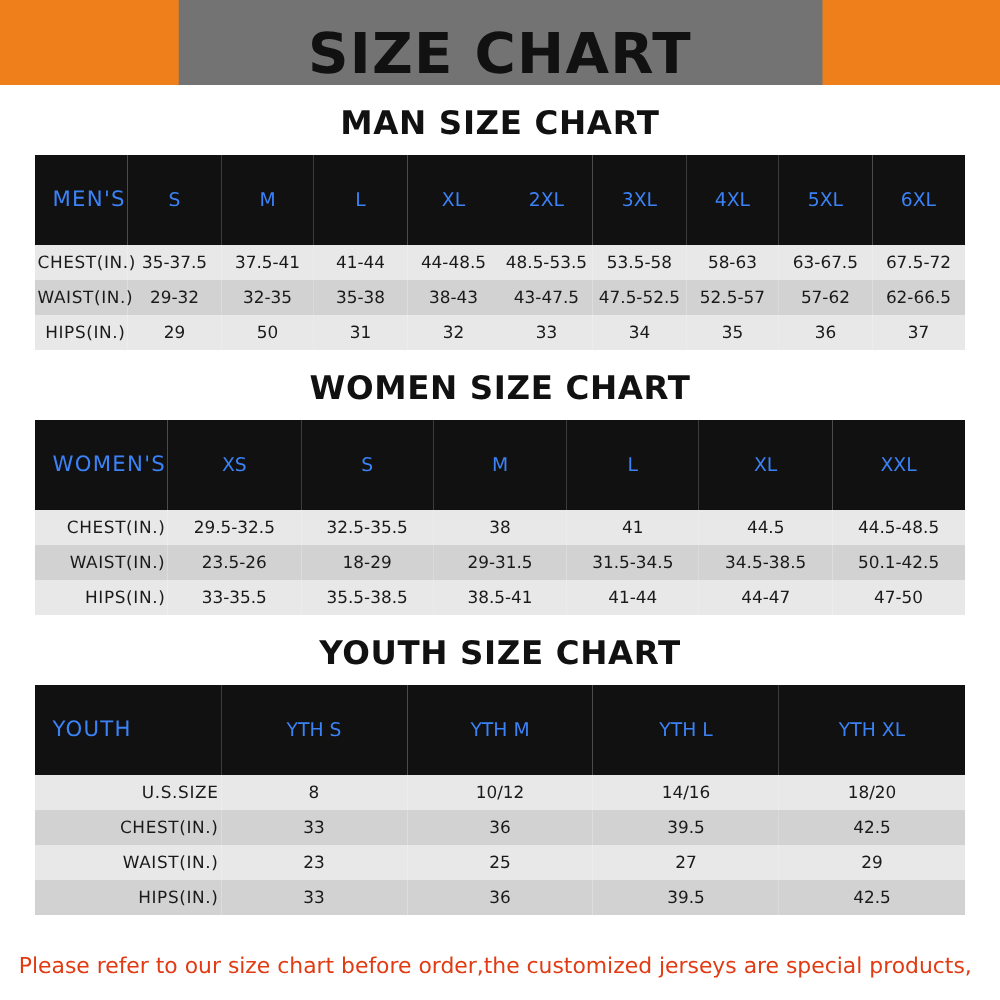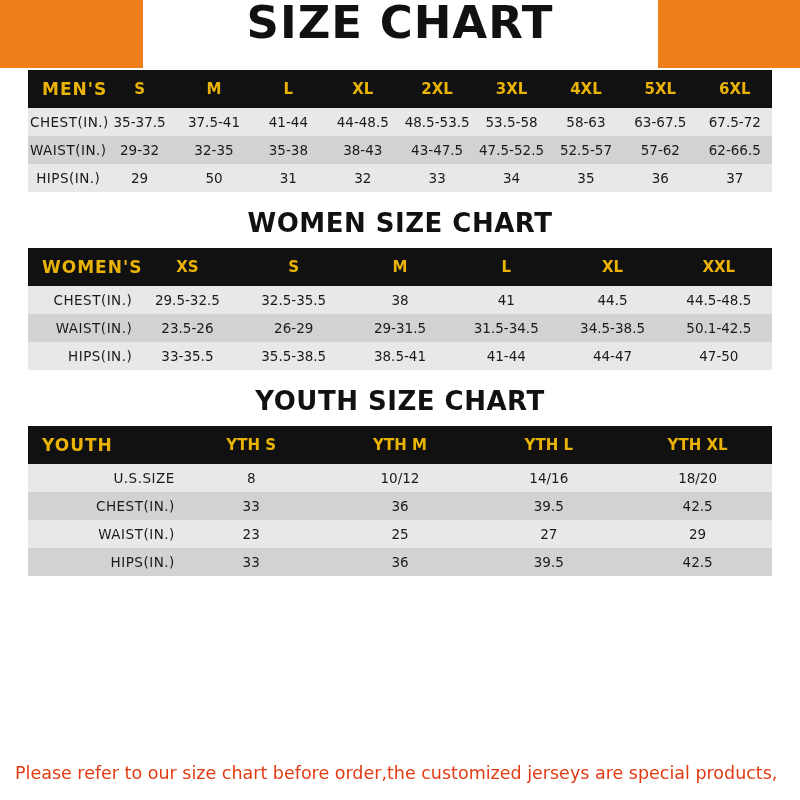--- a/index.html
+++ b/index.html
@@ -26,23 +26,23 @@
     height: 68px;
     background: #ef7f1a;
     display: flex;
     align-items: center;
     justify-content: center;
     box-sizing: border-box;
   }
   .banner-inner {
     width: 515px;
     height: 68px;
-    background: #ffffff;
+    background: #737373;
     display: flex;
-    align-items: flex-start;
+    align-items: flex-end;
     justify-content: center;
   }
   .banner-title {
     font-family: "DejaVu Sans", sans-serif;
     font-weight: bold;
     font-size: 45px;
     letter-spacing: 1px;
     color: #111111;
     line-height: 1;
     padding-bottom: 3px;
@@ -68,24 +68,24 @@
   table.size-table th,
   table.size-table td {
     text-align: center;
     font-size: 13.5px;
     color: #1a1a1a;
     padding: 6px 2px;
     font-weight: normal;
   }
   table.size-table thead th {
     background: #111111;
-    color: #eab308;
-    font-weight: bold;
+    color: #3b82f6;
+    font-weight: normal;
     font-size: 15px;
-    padding: 9px 2px;
+    padding: 26px 2px;
   }
   table.size-table thead th.corner {
     text-align: left;
     padding-left: 14px;
     letter-spacing: 1px;
     font-size: 17px;
   }
   table.size-table tbody tr.odd td {
     background: #e8e8e8;
   }
@@ -121,20 +121,21 @@
 
 <div class="page">
 
   <div class="banner">
     <div class="banner-inner">
       <div class="banner-title">SIZE CHART</div>
     </div>
   </div>
 
   <div class="section men-wrap">
+    <div class="section-title">MAN SIZE CHART</div>
     <table class="size-table">
       <thead>
         <tr>
           <th class="corner">MEN'S</th>
           <th>S</th>
           <th>M</th>
           <th>L</th>
           <th>XL</th>
           <th>2XL</th>
           <th>3XL</th>
@@ -204,21 +205,21 @@
           <td>29.5-32.5</td>
           <td>32.5-35.5</td>
           <td>38</td>
           <td>41</td>
           <td>44.5</td>
           <td>44.5-48.5</td>
         </tr>
         <tr class="even">
           <td class="rowlabel">WAIST(IN.)</td>
           <td>23.5-26</td>
-          <td>26-29</td>
+          <td>18-29</td>
           <td>29-31.5</td>
           <td>31.5-34.5</td>
           <td>34.5-38.5</td>
           <td>50.1-42.5</td>
         </tr>
         <tr class="odd">
           <td class="rowlabel">HIPS(IN.)</td>
           <td>33-35.5</td>
           <td>35.5-38.5</td>
           <td>38.5-41</td>

